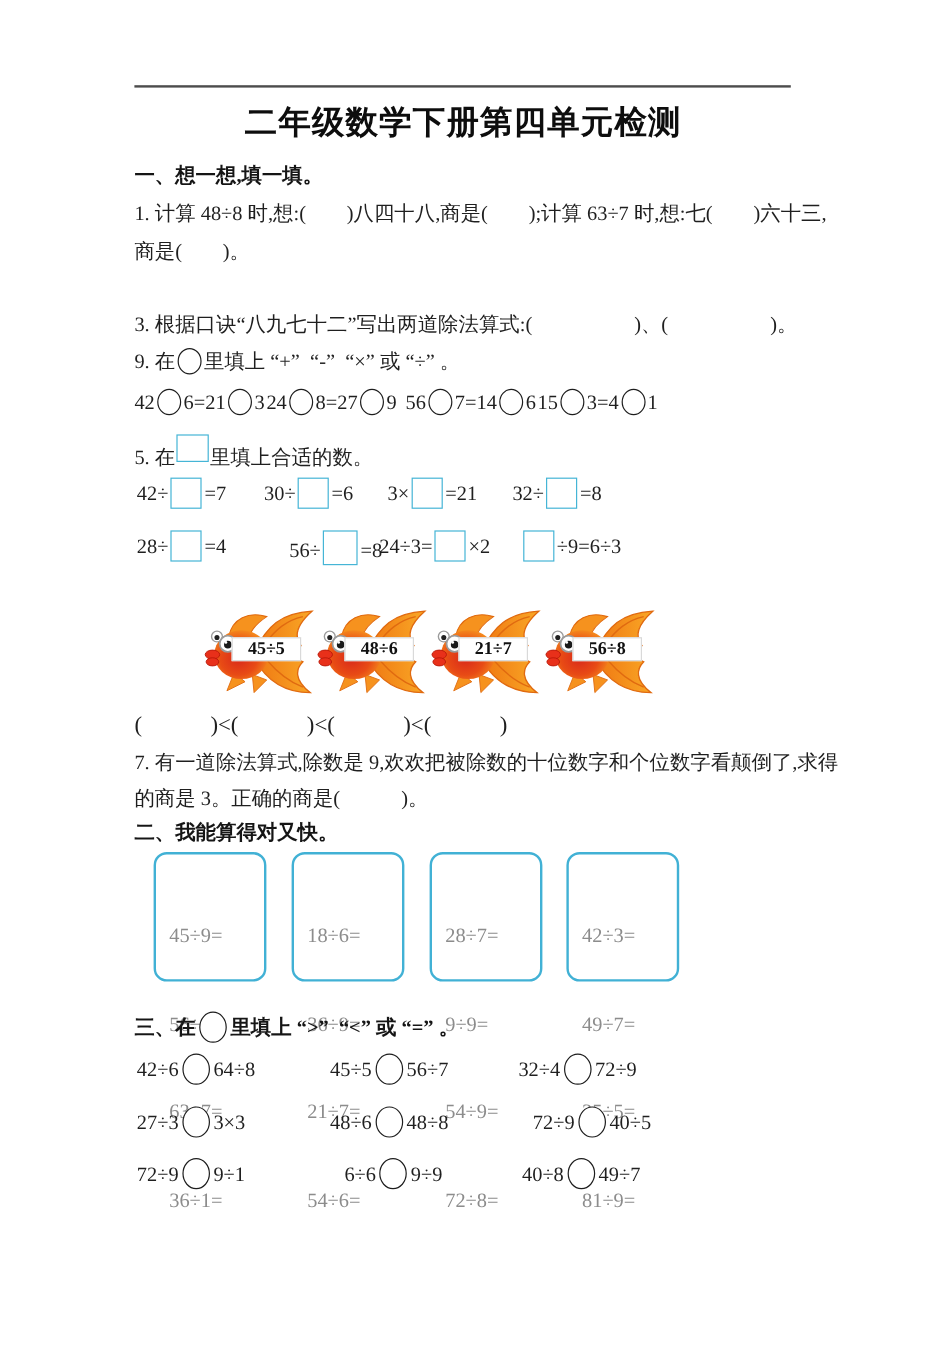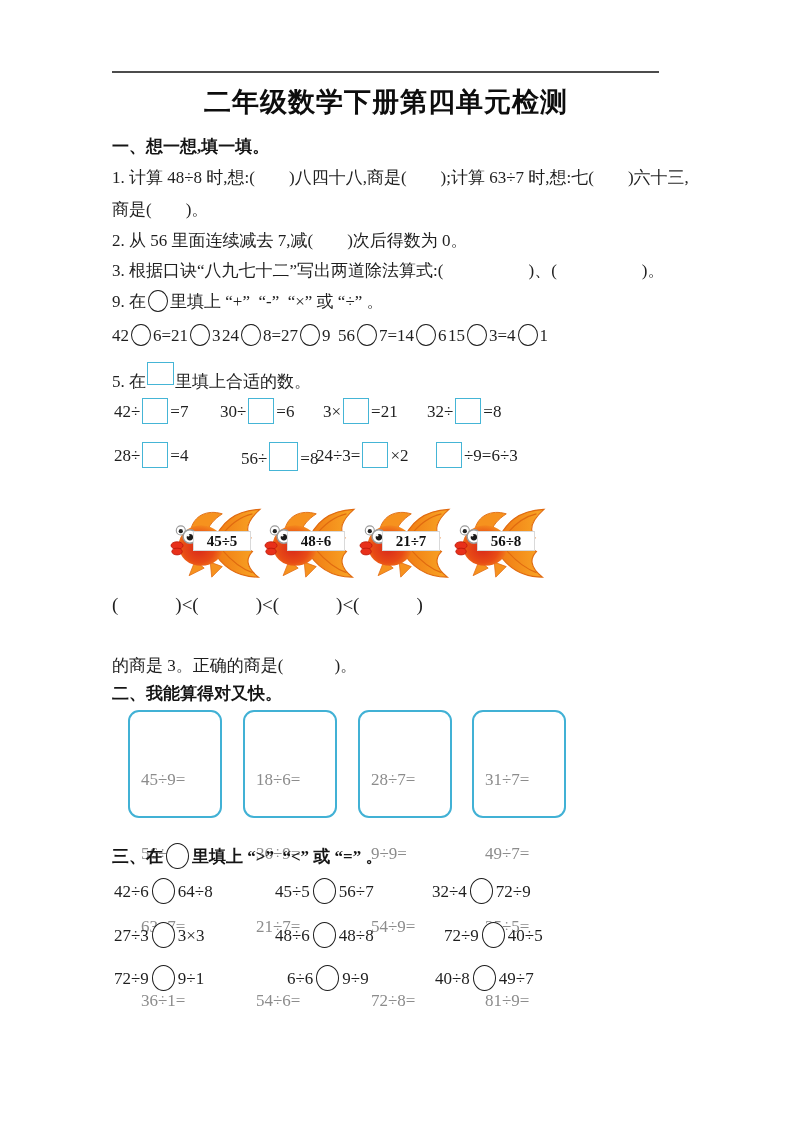--- a/index.html
+++ b/index.html
@@ -82,21 +82,20 @@
 <div class="page">
 
   <div class="topline"></div>
   <h1 class="title">二年级数学下册第四单元检测</h1>
 
   <div class="line hd" style="left:112px; top:136px;">一、想一想,填一填。</div>
 
   <div class="line" style="left:112px; top:167px;">1. 计算 48÷8 时,想:(　　)八四十八,商是(　　);计算 63÷7 时,想:七(　　)六十三,</div>
   <div class="line" style="left:112px; top:199px;">商是(　　)。</div>
 
-  <div class="line" style="left:112px; top:230px;">2. 从 56 里面连续减去 7,减(　　)次后得数为 0。</div>
 
   <div class="line" style="left:112px; top:260px;">3. 根据口诀“八九七十二”写出两道除法算式:(　　　　　)、(　　　　　)。</div>
 
   <div class="line" style="left:112px; top:290px;"><span>9. 在</span><span class="circ"></span><span>里填上 “+”  “-”  “×” 或 “÷” 。</span></div>
 
   <div class="line" style="left:112px; top:324px;"><span>42</span><span class="circ"></span><span>6=21</span><span class="circ"></span><span>3</span></div>
   <div class="line" style="left:222px; top:324px;"><span>24</span><span class="circ"></span><span>8=27</span><span class="circ"></span><span>9</span></div>
   <div class="line" style="left:338px; top:324px;"><span>56</span><span class="circ"></span><span>7=14</span><span class="circ"></span><span>6</span></div>
   <div class="line" style="left:448px; top:324px;"><span>15</span><span class="circ"></span><span>3=4</span><span class="circ"></span><span>1</span></div>
 
@@ -133,20 +132,21 @@
   </div>
   <div class="fish" style="left:452px;">
     <svg viewBox="0 0 130 100">
         <use href="#goldfish"></use>
       </svg>
     <div class="fish-label">56÷8</div>
   </div>
 
   <div class="line" style="left:112px; top:593px; font-size:19px;">(　　　)&lt;(　　　)&lt;(　　　)&lt;(　　　)</div>
 
+  <div class="line" style="left:112px; top:625px;">7. 有一道除法算式,除数是 9,欢欢把被除数的十位数字和个位数字看颠倒了,求得</div>
   <div class="line" style="left:112px; top:655px;">的商是 3。正确的商是(　　　)。</div>
 
   <div class="line hd" style="left:112px; top:683px;">二、我能算得对又快。</div>
 
   <div class="calcbox" style="left:128px;">
     <div>45÷9=</div>
     <div>56÷8=</div>
     <div>63÷7=</div>
     <div>36÷1=</div>
   </div>
@@ -156,21 +156,21 @@
     <div>21÷7=</div>
     <div>54÷6=</div>
   </div>
   <div class="calcbox" style="left:358px;">
     <div>28÷7=</div>
     <div>9÷9=</div>
     <div>54÷9=</div>
     <div>72÷8=</div>
   </div>
   <div class="calcbox" style="left:472px;">
-    <div>31÷7=</div>
+    <div>42÷3=</div>
     <div>49÷7=</div>
     <div>35÷5=</div>
     <div>81÷9=</div>
   </div>
 
   <div class="line hd" style="left:112px; top:843px;"><span>三、在</span><span class="circ circ-lg"></span><span>里填上 “&gt;”  “&lt;” 或 “=” 。</span></div>
 
   <div class="line" style="left:114px; top:878px;"><span>42÷6</span><span class="circ circ-lg"></span><span>64÷8</span></div>
   <div class="line" style="left:275px; top:878px;"><span>45÷5</span><span class="circ circ-lg"></span><span>56÷7</span></div>
   <div class="line" style="left:432px; top:878px;"><span>32÷4</span><span class="circ circ-lg"></span><span>72÷9</span></div>

